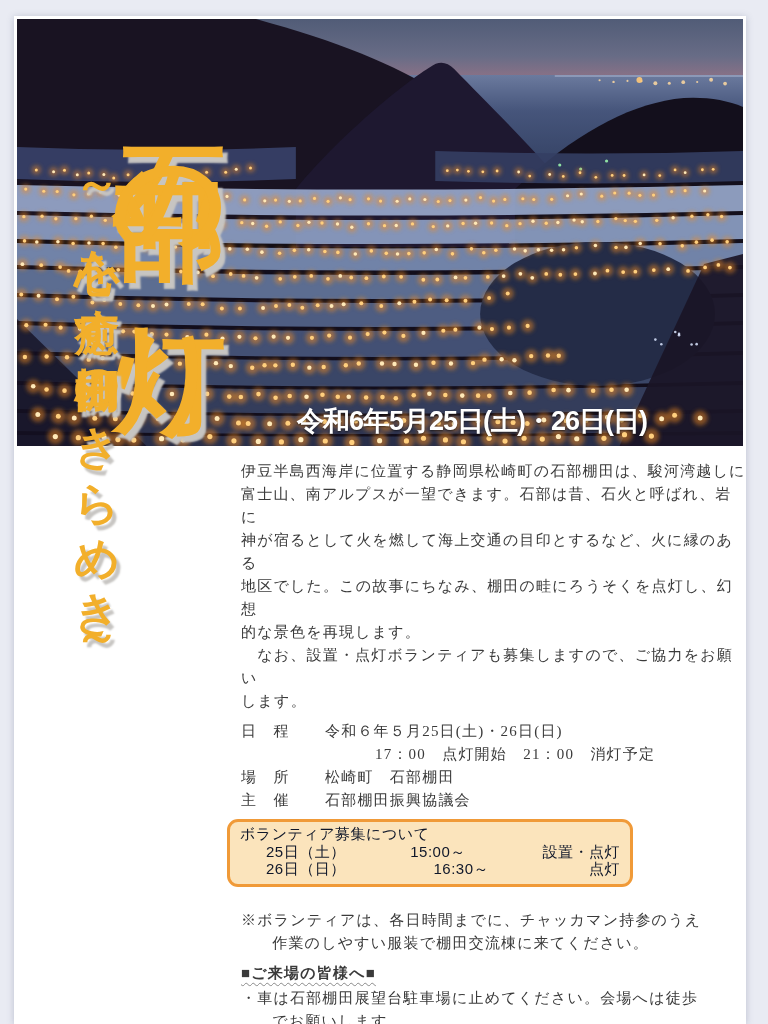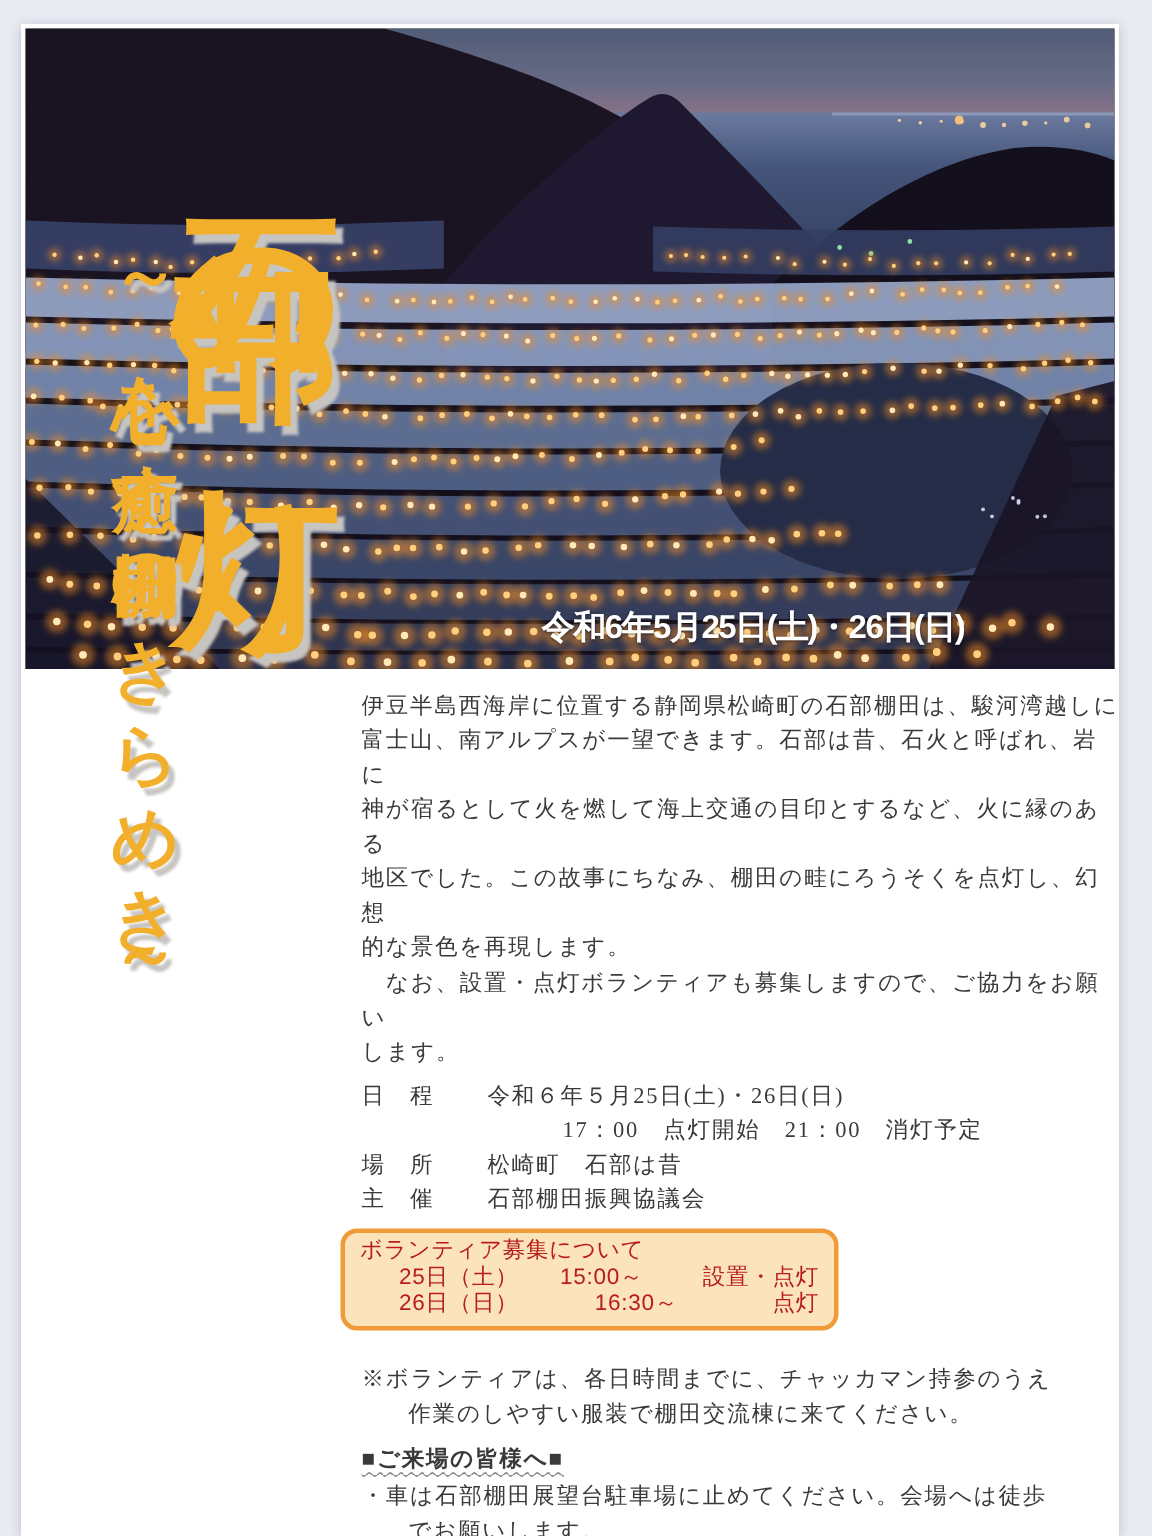--- a/index.html
+++ b/index.html
@@ -19,23 +19,23 @@
     position:absolute;left:14px;top:16px;width:732px;height:1008px;
     background:#ffffff;box-shadow:0 1px 7px rgba(70,75,110,.28);
   }
   .photo{
     position:absolute;left:3px;top:3px;width:726px;height:427px;
     background:#140F16;overflow:hidden;
   }
   .photo svg{display:block;width:100%;height:100%;}
   .date-overlay{
     position:absolute;left:280px;top:384px;width:410px;
-    text-align:center;
+    text-align:left;
     font-family:"Liberation Sans","DejaVu Sans",sans-serif;
-    font-weight:bold;font-size:22px;letter-spacing:-1px;
+    font-weight:bold;font-size:27px;letter-spacing:-1px;
     color:var(--date-text);
     text-shadow:0 1px 2px rgba(0,0,0,.55);
     white-space:nowrap;
   }
   .main-title{
     position:absolute;left:96px;top:44px;height:680px;
     writing-mode:vertical-rl;text-orientation:mixed;
     font-weight:bold;font-size:112px;line-height:120px;letter-spacing:16px;
     color:var(--gold);
     text-shadow:5px 6px 2px var(--title-shadow);
@@ -54,26 +54,26 @@
     color:var(--body-text);font-size:15px;line-height:23px;letter-spacing:1.2px;
   }
   .pre{white-space:pre-line;}
   .intro2{margin-top:1px;font-family:Liberation Mono, monospace;}
   .schedule{margin-top:6px;}
   .sched-row{display:flex;line-height:23px;align-items:flex-end;}
   .sched-label{width:74px;flex:none;}
   .sched-value{margin-left:10px;}
   .sched-value.time-indent{margin-left:60px;}
   .vol-box{
-    margin:7px 0 0 -14px;width:332px;
+    margin:7px 0 0 -14px;width:406px;
     border:3px solid var(--box-border);border-radius:11px;
     background:var(--box-bg);
     padding:3px 10px 6px 10px;
     font-family:"Liberation Sans","DejaVu Sans",sans-serif;
-    font-size:15px;line-height:17.5px;letter-spacing:.5px;color:#b91c1c;
+    font-size:15px;line-height:17.5px;letter-spacing:.5px;color:#0f172a;
   }
   .vol-row{display:flex;margin-left:26px;justify-content:space-between;}
   .vol-day{width:106px;flex:none;}
   .vol-time{width:94px;flex:none;}
   .note{margin-top:22px;}
   .bullet{margin-top:2px;}
   .hang{padding-left:1em;text-indent:-1em;}
   .visitors-heading{margin-top:7px;font-weight:bold;}
   .visitors-heading span{
     text-decoration:underline wavy 1px #8a8a8a;
@@ -1026,21 +1026,21 @@
         <div class="sched-row">
           <span class="sched-label">日　程</span>
           <span class="sched-value">令和６年５月25日(土)・26日(日)</span>
         </div>
         <div class="sched-row">
           <span class="sched-label"></span>
           <span class="sched-value time-indent">17：00　点灯開始　21：00　消灯予定</span>
         </div>
         <div class="sched-row">
           <span class="sched-label">場　所</span>
-          <span class="sched-value">松崎町　石部は昔</span>
+          <span class="sched-value">松崎町　石部棚田</span>
         </div>
         <div class="sched-row">
           <span class="sched-label">主　催</span>
           <span class="sched-value">石部棚田振興協議会</span>
         </div>
       </div>
 
       <div class="vol-box">
         <div>ボランティア募集について</div>
         <div class="vol-row">

